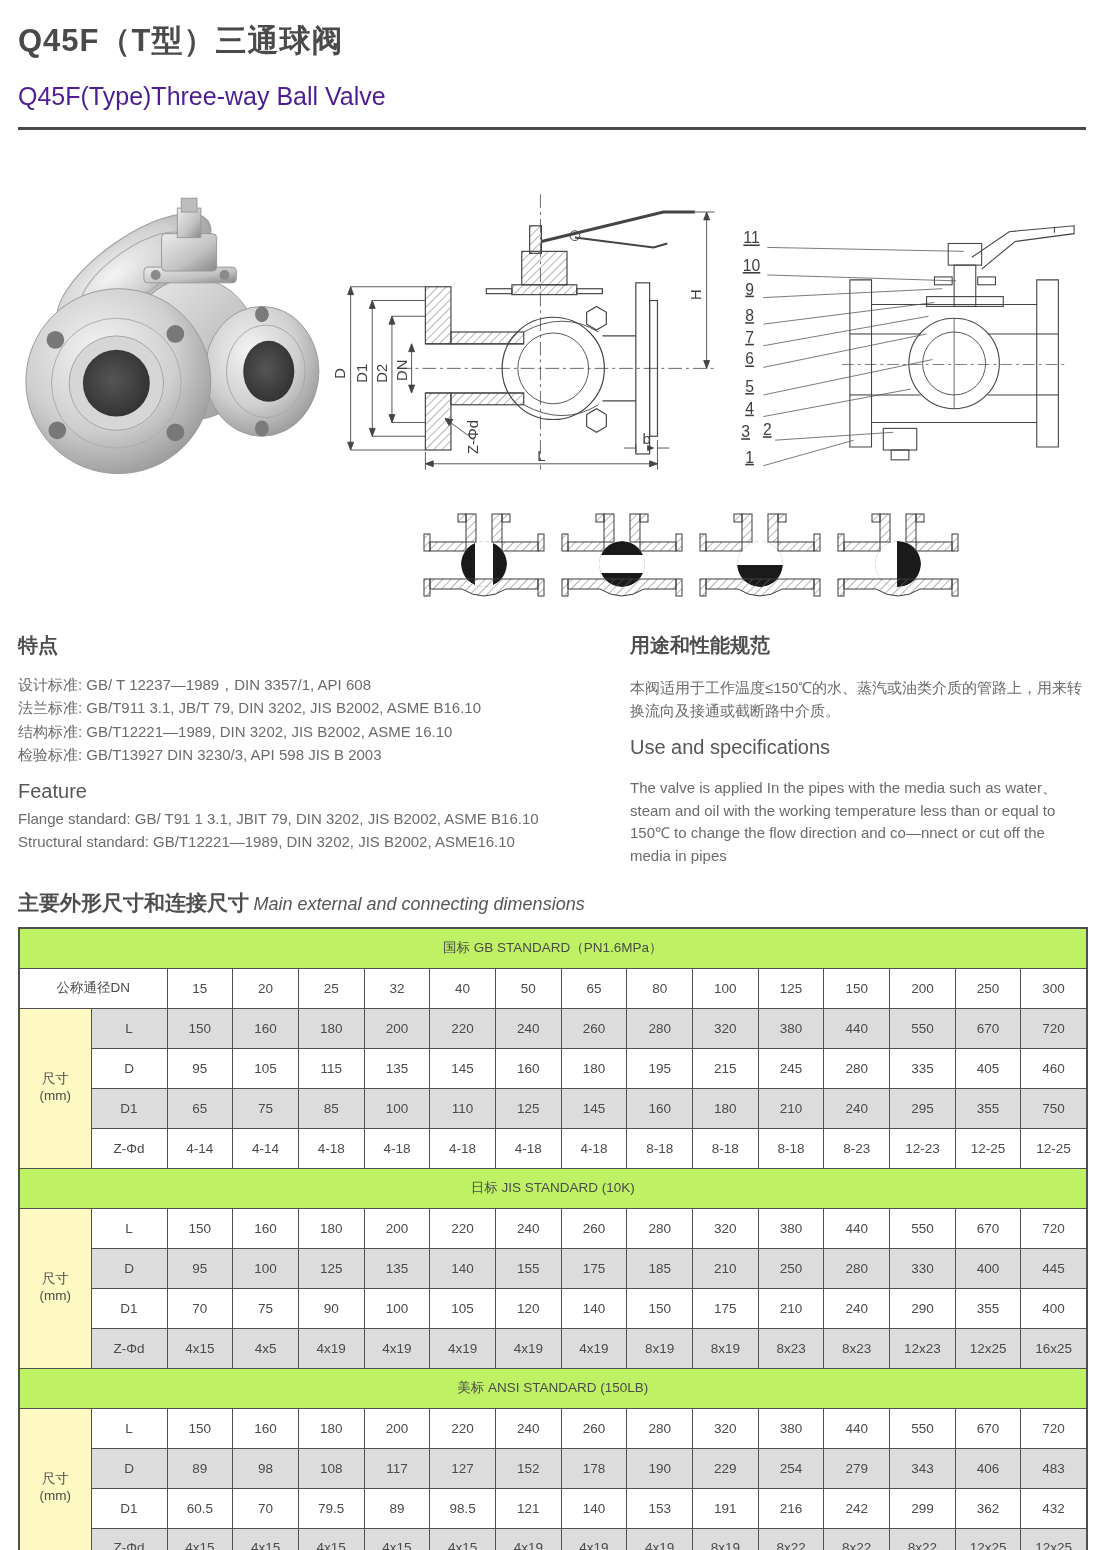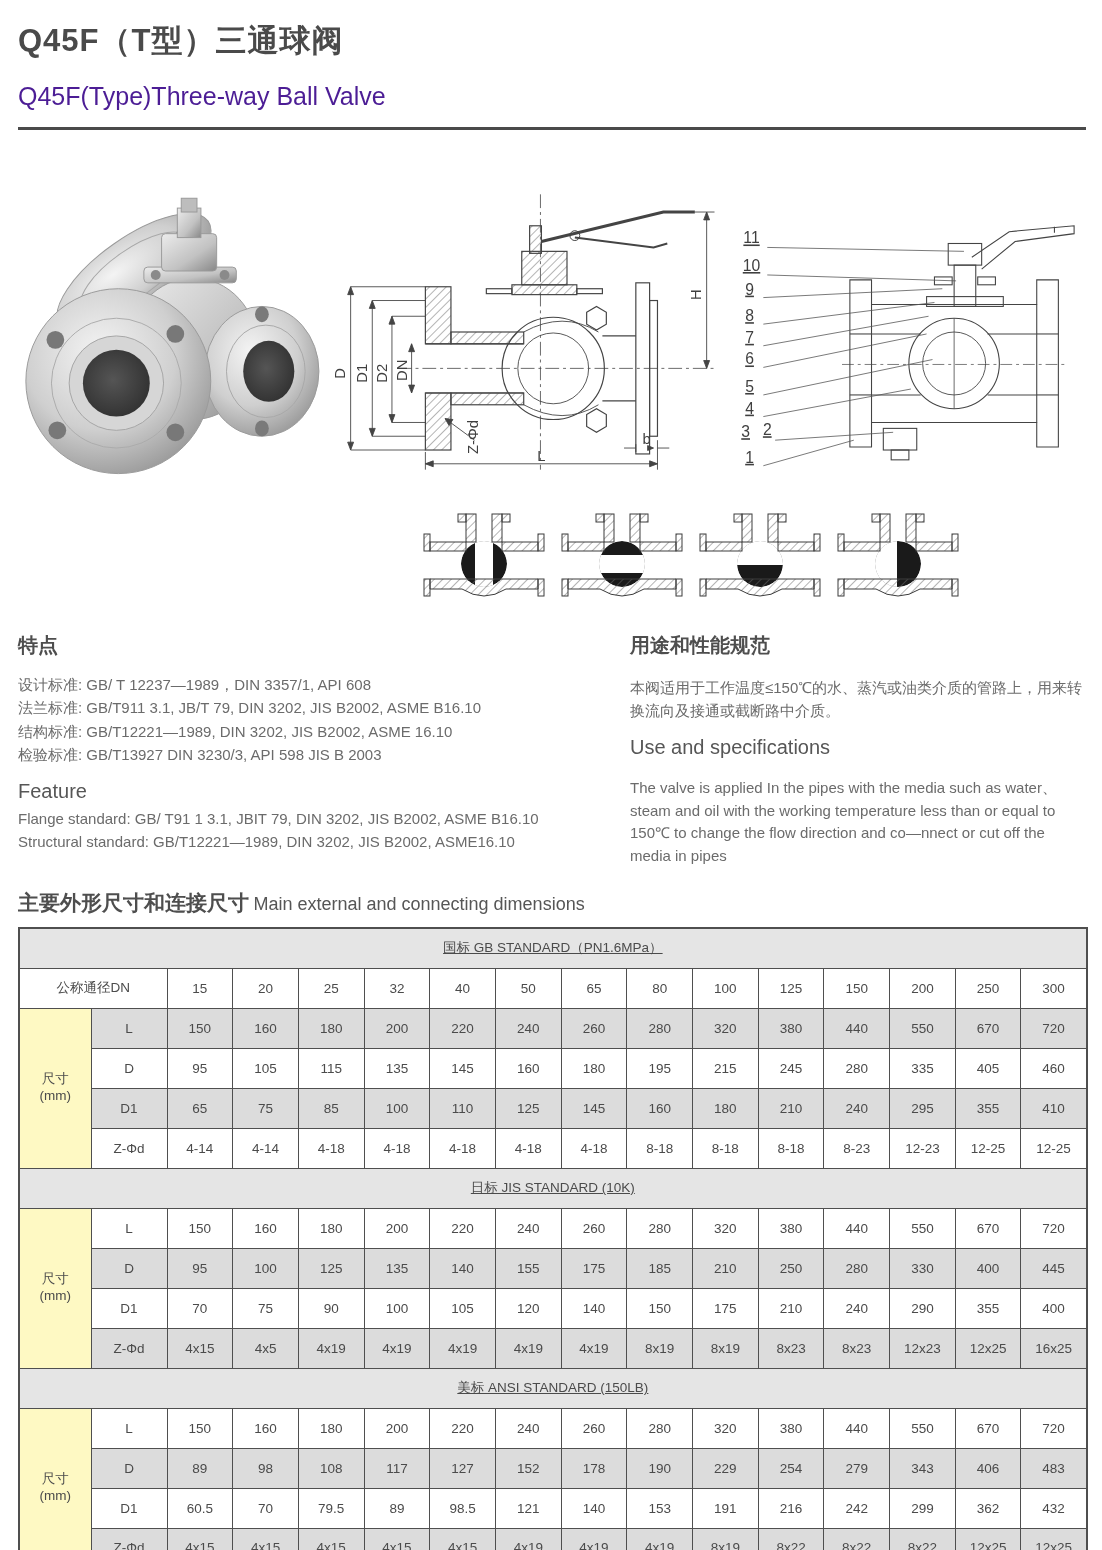--- a/index.html
+++ b/index.html
@@ -28,29 +28,29 @@
   .col-left { width:612px; }
   .col-right { width:456px; }
   .sec-heading-zh { font-size:20px; font-weight:700; color:#4e4e4e; margin-bottom:14px; }
   .sec-heading-en { font-size:20px; font-weight:400; color:#565656; margin:14px 0 4px 0; }
   .std-line { font-size:15px; color:#6b6b6b; line-height:1.55; }
   .body-par { font-size:15px; color:#6b6b6b; line-height:1.5; margin-top:18px; }
 
   
   .table-title { margin-top:22px; margin-bottom:10px; }
   .table-title .zh { font-size:21px; font-weight:700; color:#4e4e4e; }
-  .table-title .en { font-size:18px; font-weight:400; color:#565656; }
+  .table-title .en { font-size:18px; font-weight:400; color:#565656;font-style:italic; }
 
   table.dims { border-collapse:collapse; width:1068px; table-layout:fixed; }
   table.dims td {
     border:1px solid #4f4f4f; text-align:center; vertical-align:middle;
     font-size:13.5px; color:#4b4b4b; height:40px; padding:0 2px;
   }
   table.dims { border:2px solid #4f4f4f; }
-  td.sec-head { background:#e5e5e5; height:34px; font-size:14px; color:#4b4b4b;text-decoration:underline; }
+  td.sec-head { background:#bef264; height:34px; font-size:14px; color:#4b4b4b; }
   td.shaded { background:#dcdcdc; }
   td.size-cell { background:#fef9c3; font-size:14px; line-height:1.25; }
   td.row-label { font-size:13.5px; }
   .dn-row td { height:42px; font-size:14px; }
 
   svg text { font-family:"Liberation Sans", sans-serif; }
 </style>
 </head>
 <body>
 
@@ -493,21 +493,21 @@
           <td class="shaded">100</td>
           <td class="shaded">110</td>
           <td class="shaded">125</td>
           <td class="shaded">145</td>
           <td class="shaded">160</td>
           <td class="shaded">180</td>
           <td class="shaded">210</td>
           <td class="shaded">240</td>
           <td class="shaded">295</td>
           <td class="shaded">355</td>
-          <td class="shaded">410</td>
+          <td class="shaded">750</td>
         </tr>
         <tr>
           <td class="row-label">Z-Φd</td>
           <td>4-14</td>
           <td>4-14</td>
           <td>4-18</td>
           <td>4-18</td>
           <td>4-18</td>
           <td>4-18</td>
           <td>4-18</td>

